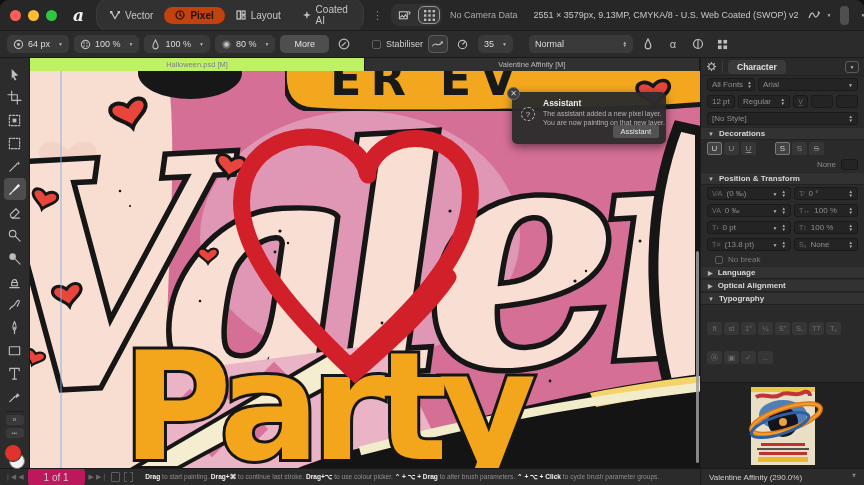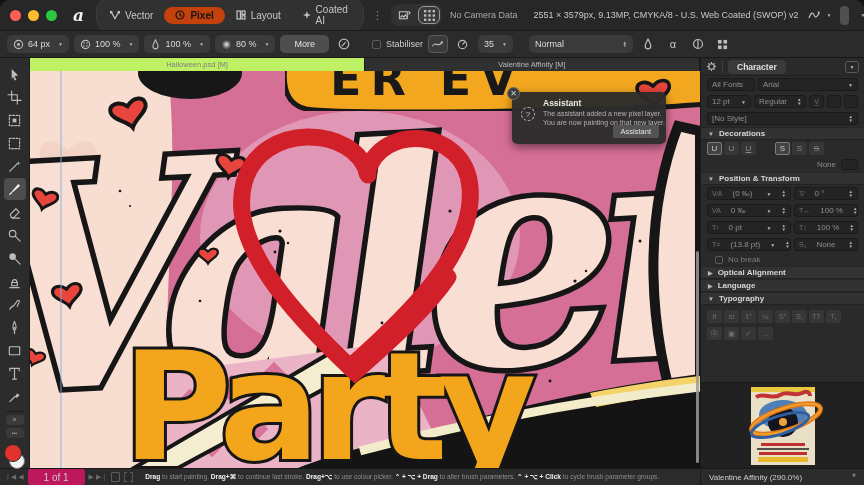--- a/index.html
+++ b/index.html
@@ -72,29 +72,29 @@
     color:#c9c9c9;font-size:8px;display:flex;align-items:center;justify-content:center;}
   .poptitle{position:absolute;left:31px;top:6px;font-size:8.5px;font-weight:bold;color:#ececec;}
   .popbody{position:absolute;left:31px;top:17px;font-size:7px;line-height:9px;color:#b2b2b2;white-space:nowrap;}
   .popbtn{position:absolute;right:7px;bottom:6px;background:#535353;border-radius:2px;padding:2px 8px;font-size:7.5px;color:#e4e4e4;}
   
   .rightcol{width:164px;background:#2a2a2a;border-left:1px solid #1c1c1c;display:flex;flex-direction:column;font-size:8px;color:#999;}
   .phead{height:18px;display:flex;align-items:center;gap:5px;padding:0 5px;border-bottom:1px solid #222;}
   .ptab{background:#3a3a3a;border-radius:4px;padding:2px 9px;color:#e0e0e0;font-size:8.5px;font-weight:bold;}
   .pchevbox{margin-left:auto;width:14px;height:12px;border:1px solid #5a5a5a;border-radius:3px;color:#bbb;font-size:5px;display:flex;align-items:center;justify-content:center;}
   .prow{display:flex;align-items:center;gap:3px;padding:2px 6px;}
-  .fld{background:#242424;border:1px solid #1a1a1a;border-radius:3px;height:13px;display:flex;align-items:center;gap:10px;padding:0 4px;color:#8e8e8e;white-space:nowrap;overflow:hidden;}
+  .fld{background:#242424;border:1px solid #1a1a1a;border-radius:3px;height:13px;display:flex;align-items:center;gap:4px;padding:0 4px;color:#8e8e8e;white-space:nowrap;overflow:hidden;}
   .fld .caret{margin-left:auto;}
   .sect{background:#323232;border-top:1px solid #272727;border-bottom:1px solid #222;height:13px;display:flex;align-items:center;gap:5px;padding:0 7px;color:#d6d6d6;font-weight:bold;font-size:8px;}
   .arr{font-size:6px;color:#b5b5b5;}
   .decbtn{width:15px;height:13px;background:#363636;border-radius:2px;color:#8b8b8b;font-size:8px;display:flex;align-items:center;justify-content:center;}
   .decbtn.on{border:1px solid #7d7d7d;background:#424242;color:#cfcfcf;}
   .decbtn.blank{background:transparent;}
   .icn{color:#6e6e6e;font-size:7px;white-space:nowrap;}
-  .typbtn{width:15px;height:13px;background:#363636;border-radius:2px;color:#6f6f6f;font-size:7.5px;display:flex;align-items:center;justify-content:center;}
+  .typbtn{width:15px;height:13px;background:#363636;border-radius:2px;color:#6f6f6f;font-size:7.5px;display:flex;align-items:center;justify-content:center;margin-top:12px;}
   .navarea{margin-top:auto;background:#212121;border-top:1px solid #1a1a1a;height:86px;display:flex;align-items:center;justify-content:center;overflow:hidden;}
   
   .statusbar{height:17px;background:#2b2b2b;border-top:1px solid #191919;display:flex;align-items:stretch;flex:0 0 auto;}
   .sb-left{width:700px;display:flex;align-items:center;padding:0 5px;gap:4px;overflow:hidden;}
   .navarrow{color:#6a6a6a;font-size:7px;white-space:nowrap;}
   .pagepill{background:#be185d;border-radius:8px;height:24px;padding:0 16px;color:#c9c9c9;font-size:10px;display:flex;align-items:center;}
   .pageicon{width:9px;height:10px;border:1px solid #5d5d5d;border-radius:1px;}
   .hints{font-size:6.6px;color:#8f8f8f;white-space:nowrap;overflow:hidden;margin-left:8px;}
   .hints b{color:#f0f0f0;}
   .sb-right{flex:1;border-left:1px solid #1a1a1a;display:flex;align-items:center;padding:0 8px;color:#cfcfcf;font-size:8px;}
@@ -504,21 +504,21 @@
               <span>▼</span>
             </span>
         </div>
         <div class="fld" style="flex:1">
           <span>Arial</span>
           <span class="caret">▼</span>
         </div>
       </div>
 
       <div class="prow">
-        <div class="fld" style="width:44px">
+        <div class="fld" style="width:28px">
           <span>12 pt</span>
           <span class="caret">▼</span>
         </div>
         <div class="fld" style="width:52px">
           <span>Regular</span>
           <span class="stp" style="margin-left:auto">
               <span>▲</span>
               <span>▼</span>
             </span>
         </div>
@@ -639,25 +639,25 @@
             </span>
           </div>
       </div>
       <div class="prow" style="padding-left:14px;gap:5px">
         <div class="chk" style="width:8px;height:8px"></div>
         <span style="color:#7d7d7d">No break</span>
       </div>
 
       <div class="sect">
           <span class="arr">▶</span>
-          <span>Optical Alignment</span>
+          <span>Language</span>
         </div>
       <div class="sect">
           <span class="arr">▶</span>
-          <span>Language</span>
+          <span>Optical Alignment</span>
         </div>
       <div class="sect">
           <span class="arr">▼</span>
           <span>Typography</span>
         </div>
 
       <div class="prow" style="gap:2px;padding-top:5px">
         <div class="typbtn">fi</div>
         <div class="typbtn">st</div>
         <div class="typbtn">1°</div>

